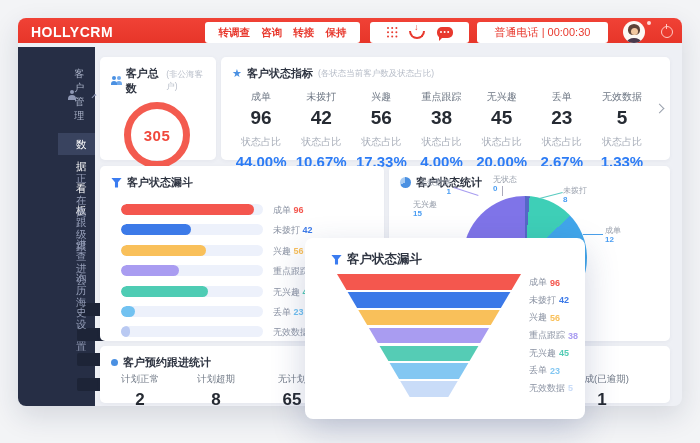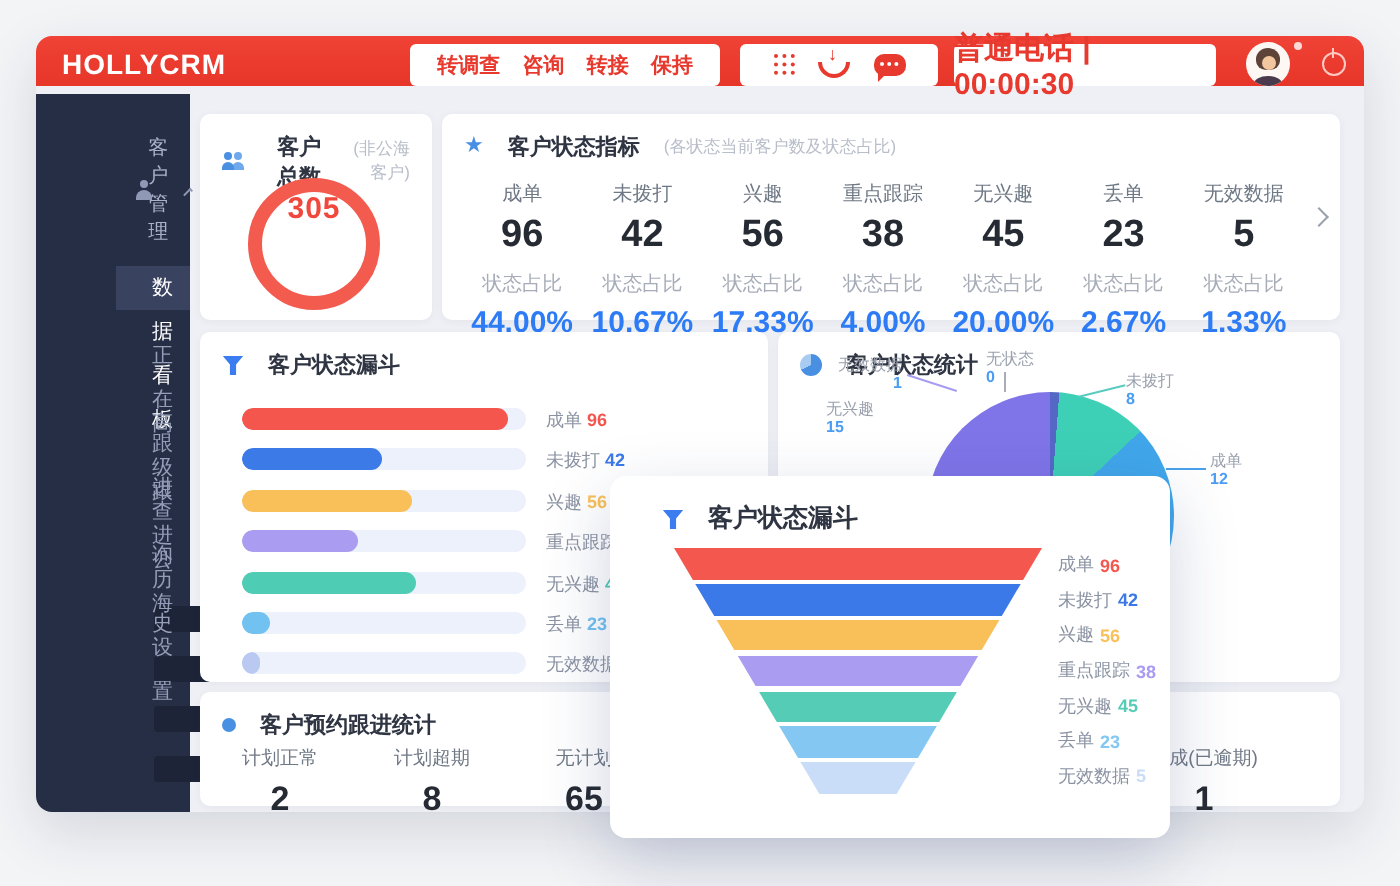--- a/index.html
+++ b/index.html
@@ -12,21 +12,21 @@
             box-shadow:0 10px 28px rgba(30,40,80,.14); background:#eef0f5; }
 
   
   .hdr { position:absolute; left:0; top:0; width:100%; height:25px; background:linear-gradient(180deg,#f04236,#e73529);
          border-radius:8px 8px 0 0; }
   .logo { position:absolute; left:13px; top:0; line-height:29px; color:#fff; font-size:14px; font-weight:bold; letter-spacing:.5px; }
   .pill { position:absolute; top:4px; height:21px; background:#fff; border-radius:3px; display:flex; align-items:center; }
   .pill-actions { left:187px; width:155px; justify-content:space-around; padding:0 8px; }
   .pill-actions .act { color:#e8392e; font-size:10.5px; font-weight:bold; cursor:pointer; }
   .pill-icons { left:352px; width:99px; justify-content:space-around; padding:0 10px; }
-  .pill-timer { left:459px; width:131px; justify-content:center; color:#e8392e; font-size:15px; font-weight:bold; }
+  .pill-timer { left:459px; width:131px; justify-content:center; color:#e8392e; font-size:11px; font-weight:normal; }
 
   .ico-dialpad { width:12px; height:12px; position:relative; }
   .ico-dialpad i { position:absolute; left:1px; top:0; width:2.6px; height:2.6px; border-radius:50%; background:#e8392e;
     box-shadow:4.2px 0 #e8392e, 8.4px 0 #e8392e, 0 4.2px #e8392e, 4.2px 4.2px #e8392e, 8.4px 4.2px #e8392e,
                0 8.4px #e8392e, 4.2px 8.4px #e8392e, 8.4px 8.4px #e8392e; }
   .ico-phonein { position:relative; width:16px; height:13px; }
   .ico-phonein .cup { position:absolute; left:0; bottom:0; width:16px; height:8px; border:2.6px solid #e8392e; border-top:0;
                       border-radius:0 0 9px 9px; }
   .ico-phonein .arr { position:absolute; left:4.5px; top:-3px; color:#e8392e; font-size:9px; font-weight:bold; line-height:9px; }
   .ico-chat { position:relative; width:16px; height:11px; background:#e8392e; border-radius:5px; }
@@ -48,38 +48,38 @@
   .ico-user { position:relative; width:10px; height:10px; }
   .ico-user::before { content:""; position:absolute; left:3px; top:0; width:4.4px; height:4.4px; border-radius:50%; background:#8f98b5; }
   .ico-user::after { content:""; position:absolute; left:1px; top:5px; width:8.4px; height:4.6px; border-radius:4px 4px 0 0; background:#8f98b5; }
   .caret-up { width:5px; height:5px; border-left:1.4px solid #8f98b5; border-top:1.4px solid #8f98b5; transform:rotate(45deg); margin-left:2px; margin-top:2px; }
   .sb-item { height:22px; line-height:22px; padding-left:18px; color:#959eb8; font-size:10.5px; cursor:pointer; margin-bottom:12px; }
   .sb-item.active { background:#39435f; color:#fff; }
   .sb-block { width:36px; height:13px; border-radius:2px; background:#1d2437; margin:0 0 12px 19px; }
 
   
   .card { position:absolute; background:#fff; border-radius:5px; box-shadow:0 1px 4px rgba(60,70,100,.06); }
-  .card-hd { display:flex; align-items:center; gap:12px; padding:9px 11px 0 11px;text-align:right; }
+  .card-hd { display:flex; align-items:center; gap:5px; padding:9px 11px 0 11px; }
   .card-title { font-size:11px; font-weight:bold; color:#2f3542; }
   .card-sub { font-size:8.5px; color:#b8bec9; }
 
   .ico-users2 { position:relative; width:12px; height:10px; }
   .ico-users2::before { content:""; position:absolute; left:1px; top:0; width:4px; height:4px; border-radius:50%; background:#4a90e2;
                         box-shadow:5px 0 #6fa9ec; }
   .ico-users2::after { content:""; position:absolute; left:0; top:4.6px; width:6px; height:4.4px; border-radius:3px 3px 0 0; background:#4a90e2;
                        box-shadow:5px 0 #6fa9ec; }
   .ico-star { color:#4a90e2; font-size:11px; line-height:11px; }
   .ico-funnel { width:11px; height:10px; background:#3b7cf0; clip-path:polygon(0 0,100% 0,64% 48%,64% 100%,36% 100%,36% 48%); }
   .ico-pie { width:11px; height:11px; border-radius:50%; background:conic-gradient(#4a90e2 0 68%, #a8cbf2 68% 100%); }
   .ico-dot { width:7px; height:7px; border-radius:50%; background:#4a90e2; }
 
   
   .c1 { left:82px; top:39px; width:116px; height:103px; }
-  .ring { position:absolute; left:24px; top:32px; width:66px; height:66px; border-radius:50%;
-          border:7px solid #f35b4f; display:flex; align-items:flex-start; justify-content:center; }
+  .ring { position:absolute; left:24px; top:45px; width:66px; height:66px; border-radius:50%;
+          border:7px solid #f35b4f; display:flex; align-items:center; justify-content:center; }
   .ring span { color:#f0483c; font-size:15px; font-weight:bold; letter-spacing:.5px; }
 
   
   .c2 { left:203px; top:39px; width:449px; height:103px; }
   .c2-cols { display:flex; padding:6px 18px 0 10px; }
   .col { flex:1; text-align:center; }
   .col .lb { font-size:10px; color:#6f7885; margin-top:3px; }
   .col .num { font-size:19px; font-weight:bold; color:#262b33; margin-top:3px; }
   .col .rl { font-size:10px; color:#a7adb8; margin-top:6px; }
   .col .pc { font-size:15px; font-weight:bold; color:#2d7cf5; margin-top:4px; }

